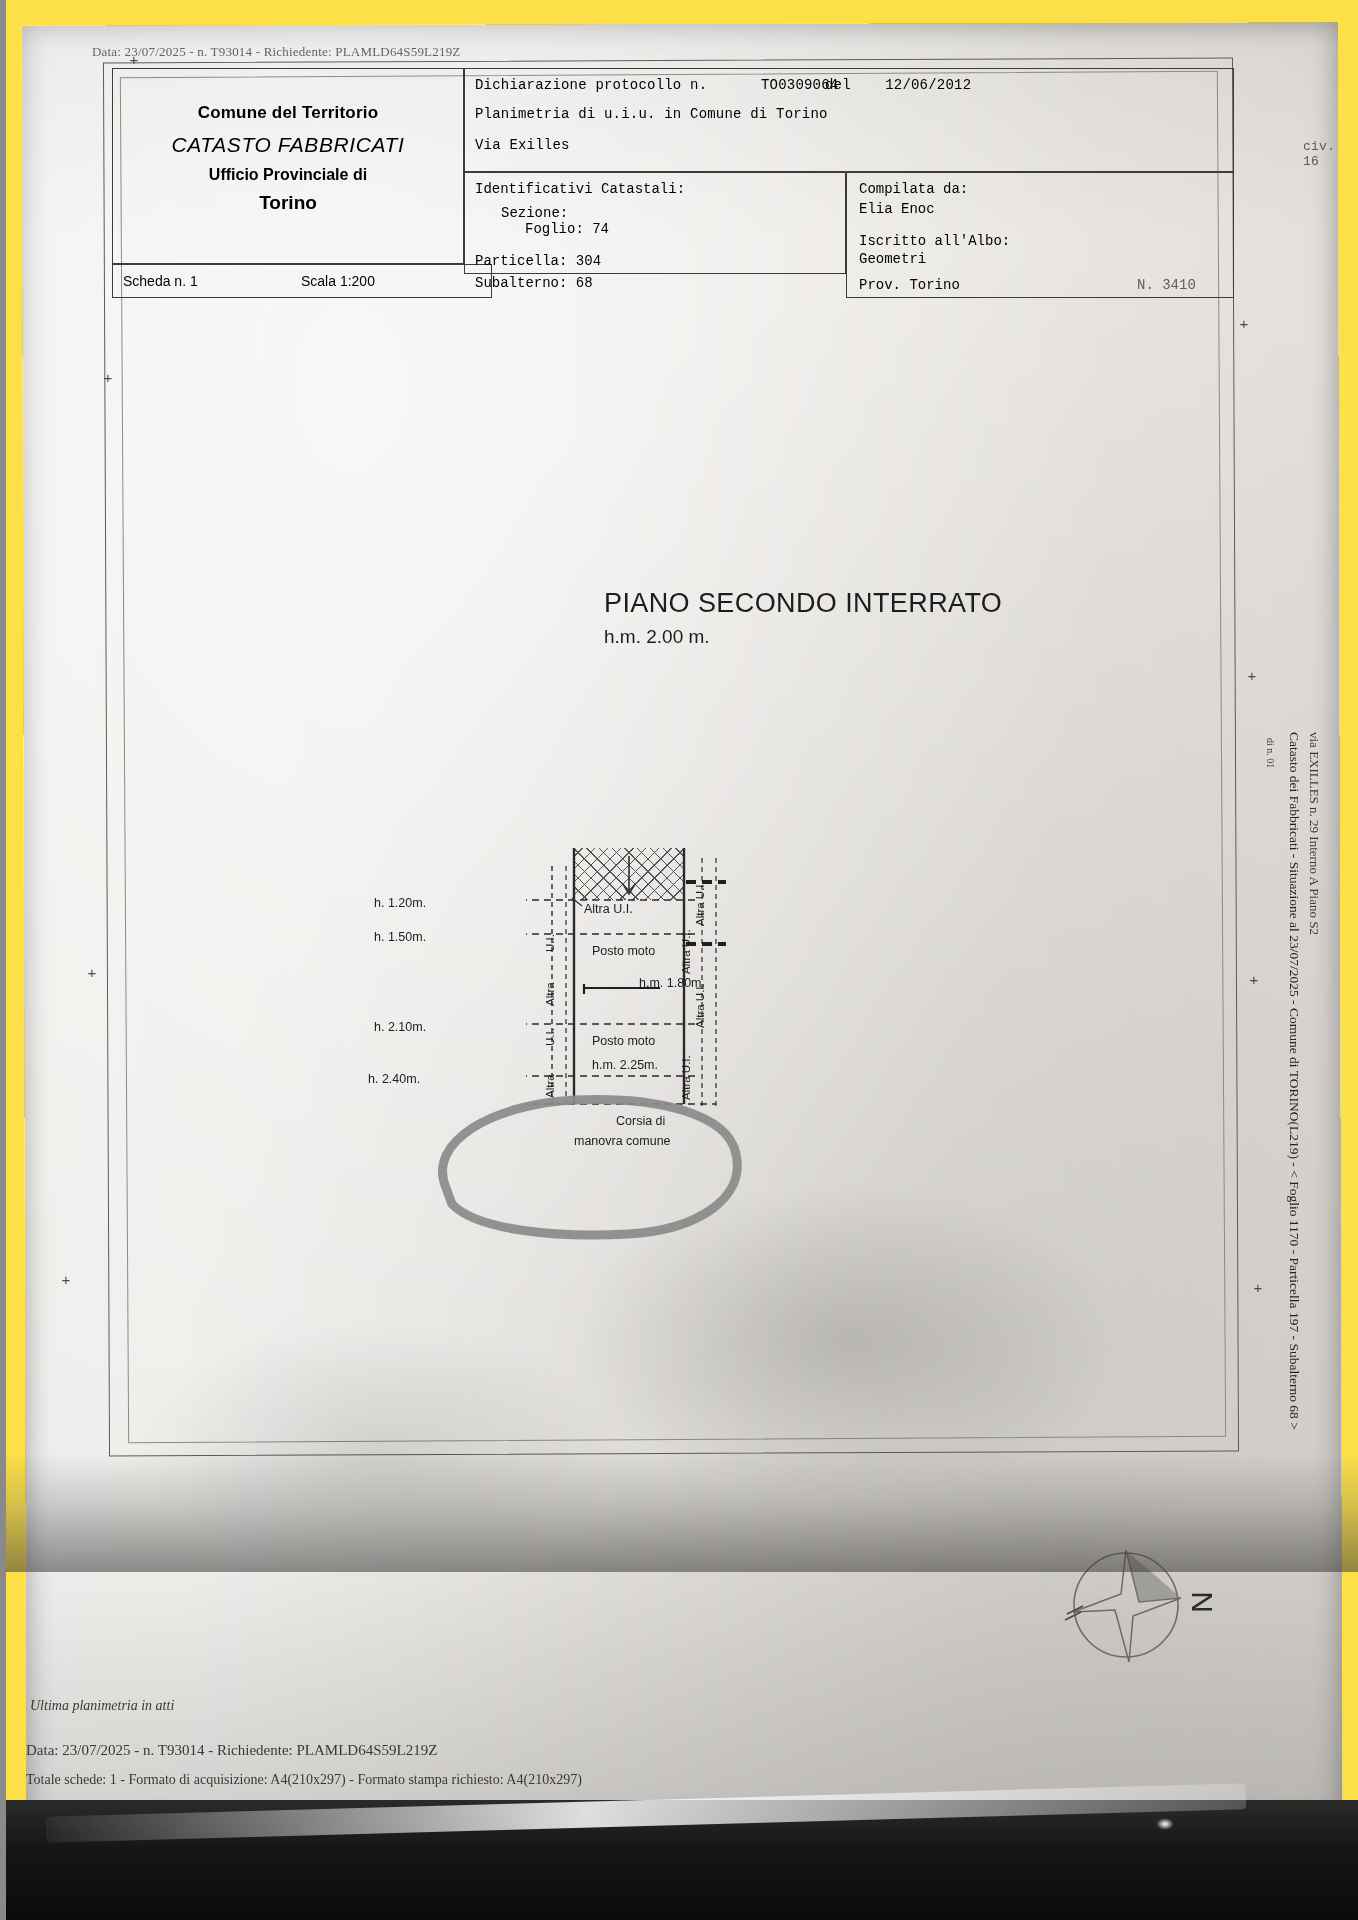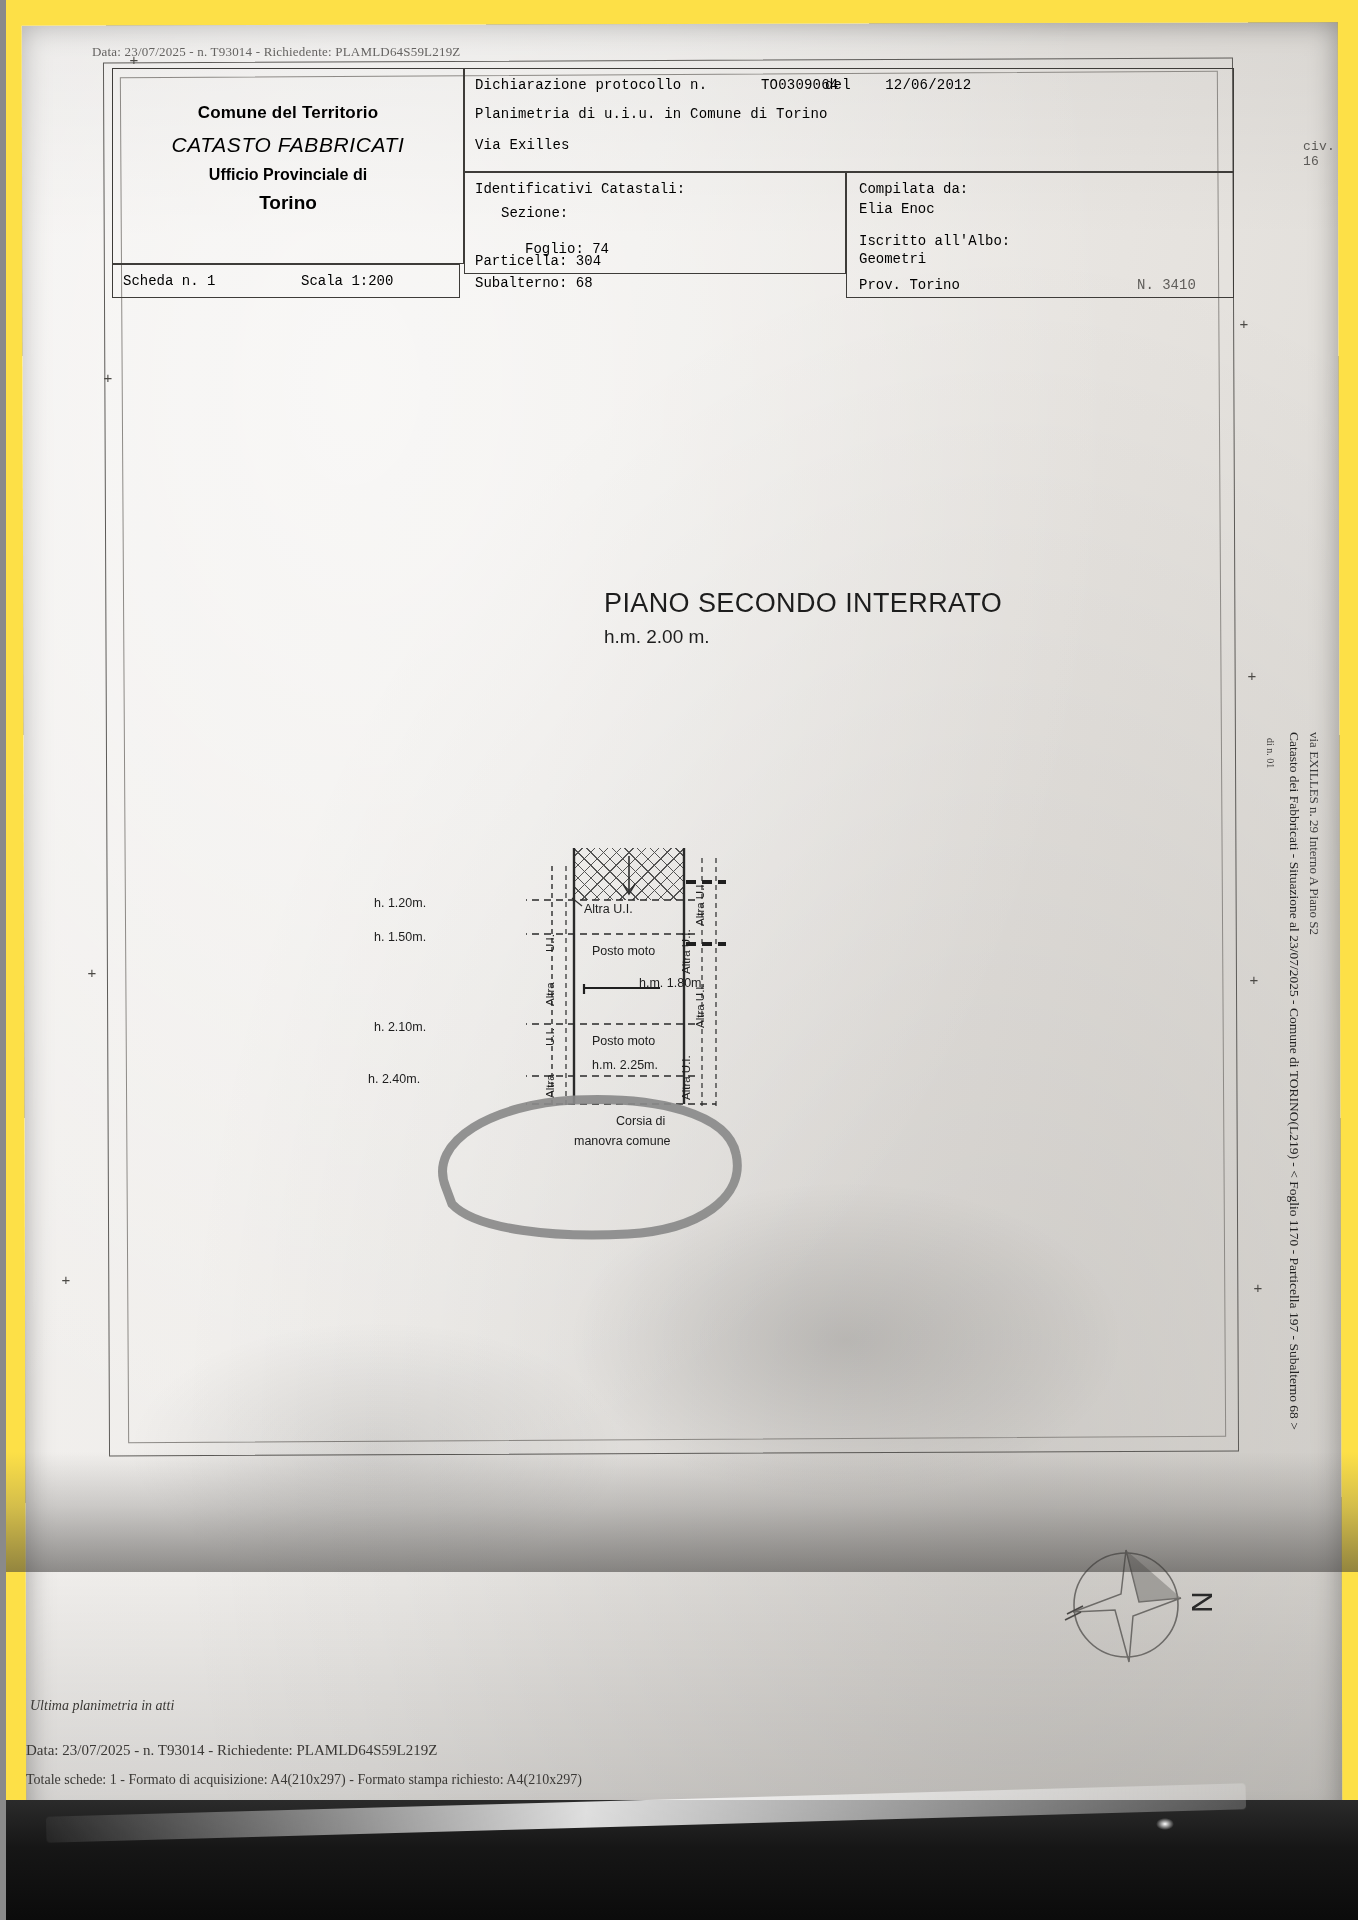--- a/index.html
+++ b/index.html
@@ -104,22 +104,22 @@
   .hdr-left{
     left:106px; top:68px; width:352px; height:196px;
     text-align:center;
   }
   .hdr-left .l1{ font-size:17px; font-weight:bold; margin-top:34px; letter-spacing:.2px;}
   .hdr-left .l2{ font-size:21px; font-weight:normal; margin-top:10px; letter-spacing:.6px;
                  font-style:italic; }
   .hdr-left .l3{ font-size:16px; font-weight:bold; margin-top:9px;}
   .hdr-left .l4{ font-size:19px; font-weight:bold; margin-top:8px;}
   .hdr-scheda{
-    left:106px; top:264px; width:348px; height:34px;
-    font-family:Liberation Mono, monospace;
+    left:106px; top:264px; width:380px; height:34px;
+    font-family:Liberation Sans, sans-serif;
     font-size:14px;
     padding-left:30px;
   }
   .hdr-scheda span.a{ position:absolute; left:10px; top:8px;}
   .hdr-scheda span.b{ position:absolute; left:188px; top:8px;}
 
   .hdr-right-top{
     left:458px; top:68px; width:770px; height:104px;
     font-family:"Liberation Mono", monospace;
     font-size:14px;
@@ -132,21 +132,21 @@
   .hdr-right-top .r3{ position:absolute; left:10px; top:68px;}
   .hdr-right-top .r3b{ position:absolute; left:838px; top:70px; font-size:13px; color:#5c5a57;}
 
   .hdr-ident{
     left:458px; top:172px; width:382px; height:102px;
     font-family:"Liberation Mono", monospace;
     font-size:14px;
   }
   .hdr-ident .i1{ position:absolute; left:10px; top:8px;}
   .hdr-ident .i2{ position:absolute; left:36px; top:32px;}
-  .hdr-ident .i3{ position:absolute; left:60px; top:68px;text-align:center;}
+  .hdr-ident .i3{ position:absolute; left:60px; top:48px;text-align:center;}
   .hdr-ident .i4{ position:absolute; left:10px; top:80px;}
   .hdr-ident .i5{ position:absolute; left:10px; top:102px;}
 
   .hdr-comp{
     left:840px; top:172px; width:388px; height:126px;
     font-family:"Liberation Mono", monospace;
     font-size:14px;
   }
   .hdr-comp .c1{ position:absolute; left:12px; top:8px;}
   .hdr-comp .c2{ position:absolute; left:12px; top:28px;}

